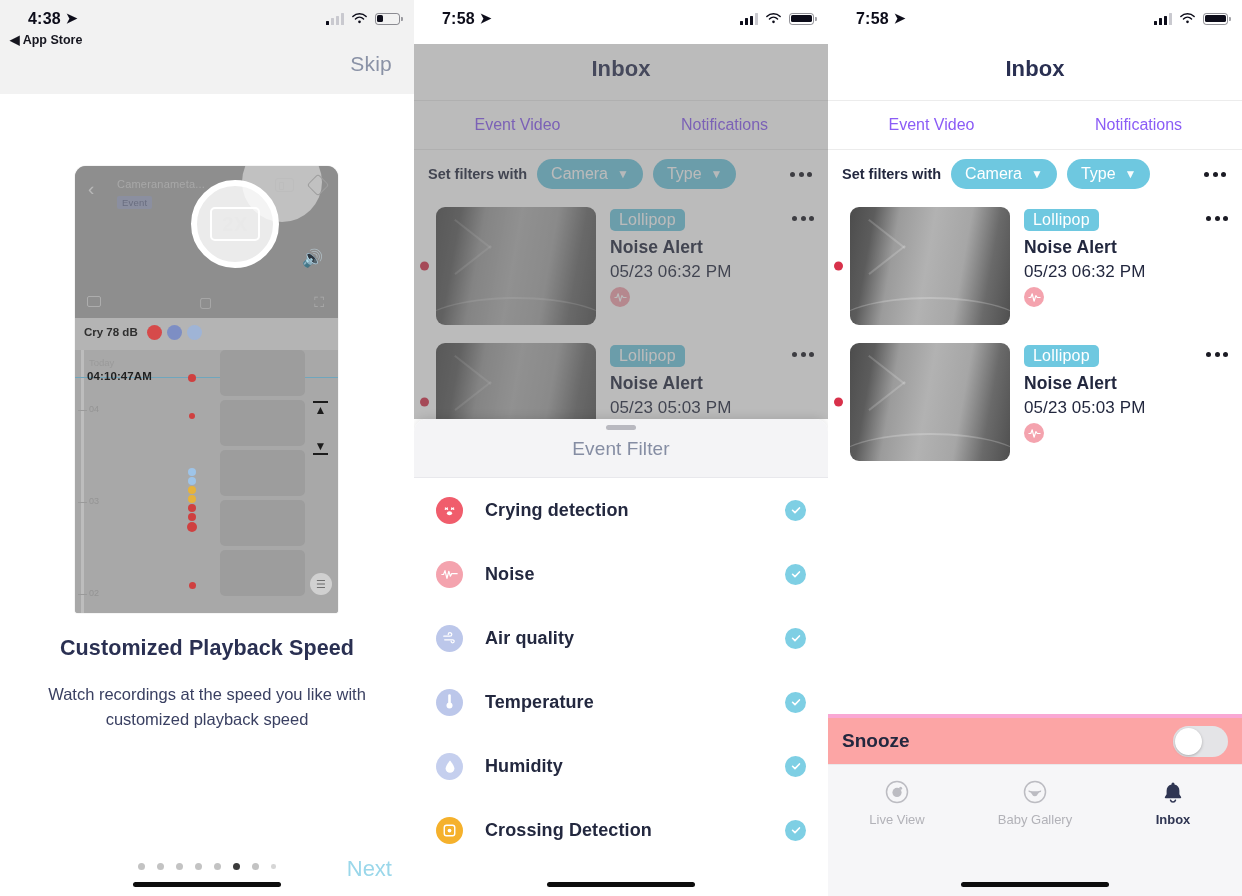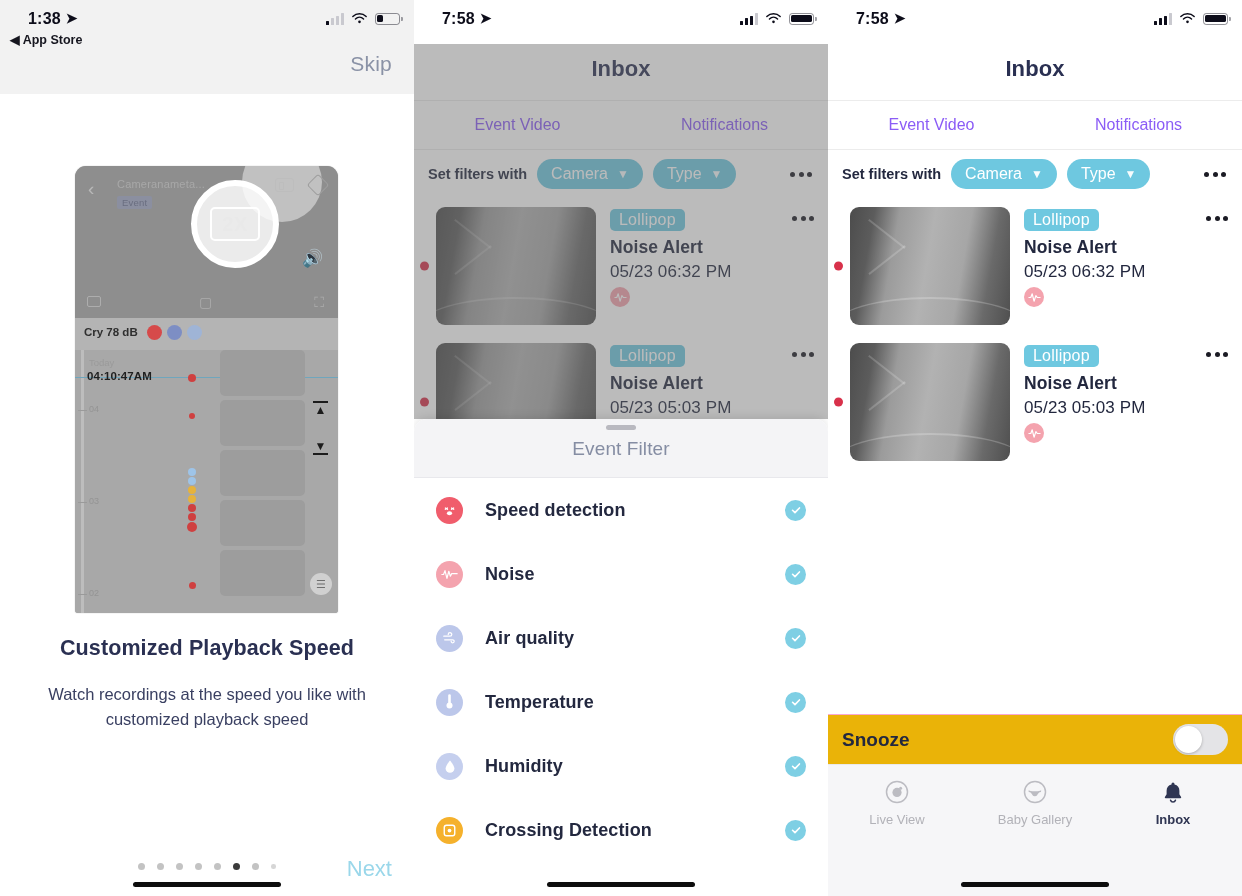--- a/index.html
+++ b/index.html
@@ -205,22 +205,22 @@
   }
   .flabel{ margin-left:22px; font-size:18px; font-weight:bold; color:#23283f; letter-spacing:.1px; }
   .fcheck{
     margin-left:auto; width:21px; height:21px; border-radius:50%; background:#7ecfe4;
     display:flex; align-items:center; justify-content:center;
   }
   .fcheck svg{ display:block; }
 
   
   .snooze{
-    position:absolute; left:0; right:0; bottom:131px; height:51px; background:#eab308;
-    border-top:1px solid #f9a8d4; border-bottom:1px solid #e9e9ec;
+    position:absolute; left:0; right:0; bottom:131px; height:51px; background:#fca5a5;
+    border-top:4px solid #f9a8d4; border-bottom:1px solid #e9e9ec;
     display:flex; align-items:center; padding:0 14px; z-index:12;
   }
   .snooze .sl{ font-size:19px; font-weight:bold; color:#23283f; }
   .toggle{
     margin-left:auto; width:55px; height:31px; border-radius:16px; background:#e4e4e7; position:relative;
   }
   .toggle i{
     position:absolute; left:2px; top:2px; width:27px; height:27px; border-radius:50%;
     background:#ffffff; box-shadow:0 1px 3px rgba(0,0,0,.25);
   }
@@ -236,21 +236,21 @@
 </style>
 </head>
 <body>
 
 <div class="stage">
 
   <div class="panel p1">
     <div class="topband"></div>
 
     <div class="statusbar">
-      <div class="sb-time"><span>1:38</span><span class="sb-loc">➤</span></div>
+      <div class="sb-time"><span>4:38</span><span class="sb-loc">➤</span></div>
       <div class="sb-back">◀ <span>App Store</span></div>
       <div class="sb-right">
         <div class="bars">
             <i class="on"></i>
             <i></i>
             <i></i>
             <i></i>
           </div>
         <svg class="wifi" viewBox="0 0 24 18">
           <path d="M12 15.6a1.9 1.9 0 1 0 0-3.8 1.9 1.9 0 0 0 0 3.8z" fill="#0d0d1a"></path>
@@ -450,21 +450,21 @@
         <div class="ht">Event Filter</div>
       </div>
 
       <div class="frow">
         <div class="ficon" style="background:#f05d6c">
           <svg width="15" height="15" viewBox="0 0 18 18">
               <path d="M4 6l2.6 1.6M6.6 6L4 7.6M14 6l-2.6 1.6M11.4 6L14 7.6" stroke="#fff" stroke-width="1.5" stroke-linecap="round"></path>
               <ellipse cx="9" cy="12.3" rx="3.1" ry="2.3" fill="#fff"></ellipse>
             </svg>
         </div>
-        <div class="flabel">Speed detection</div>
+        <div class="flabel">Crying detection</div>
         <div class="fcheck">
             <svg width="12" height="12" viewBox="0 0 14 14">
               <path d="M3 7.3l2.8 2.8L11 4.6" stroke="#fff" stroke-width="1.9" fill="none" stroke-linecap="round" stroke-linejoin="round"></path>
             </svg>
           </div>
       </div>
 
       <div class="frow">
         <div class="ficon" style="background:#f4a3ae">
           <svg width="17" height="15" viewBox="0 0 20 14">

